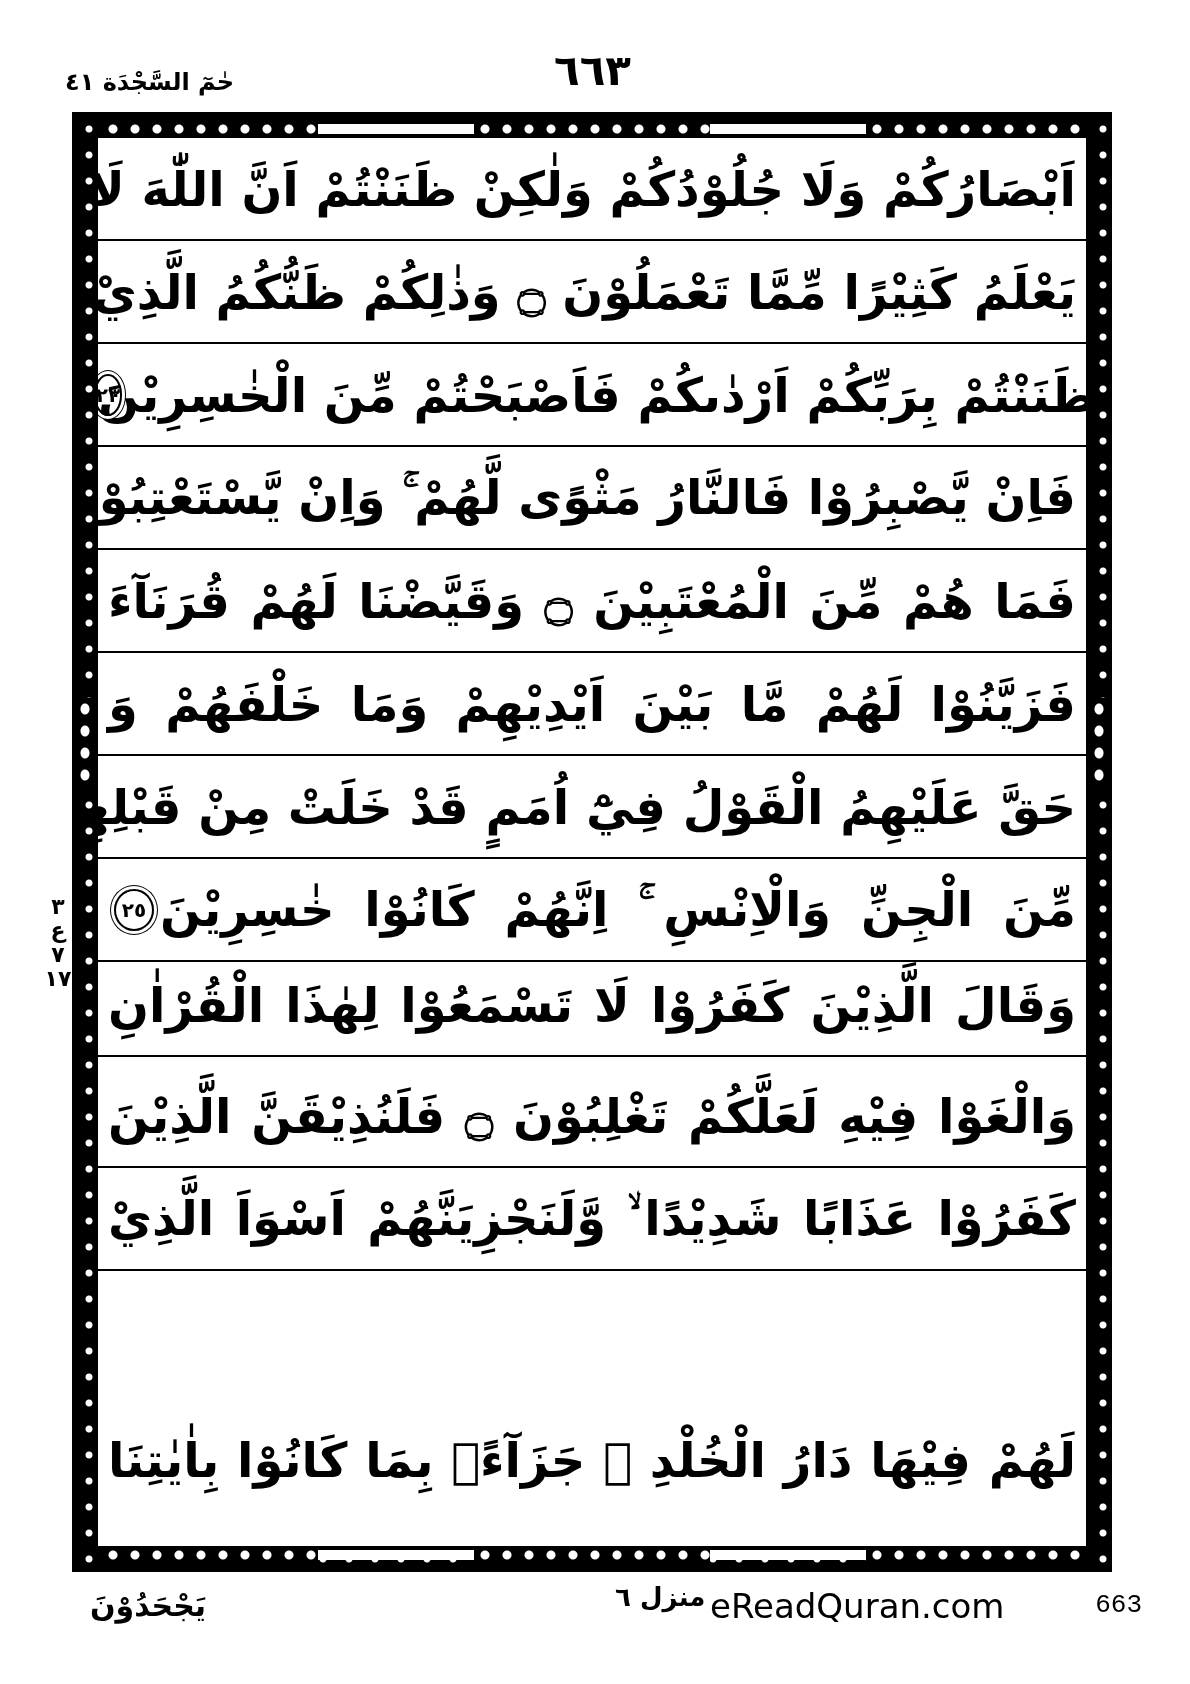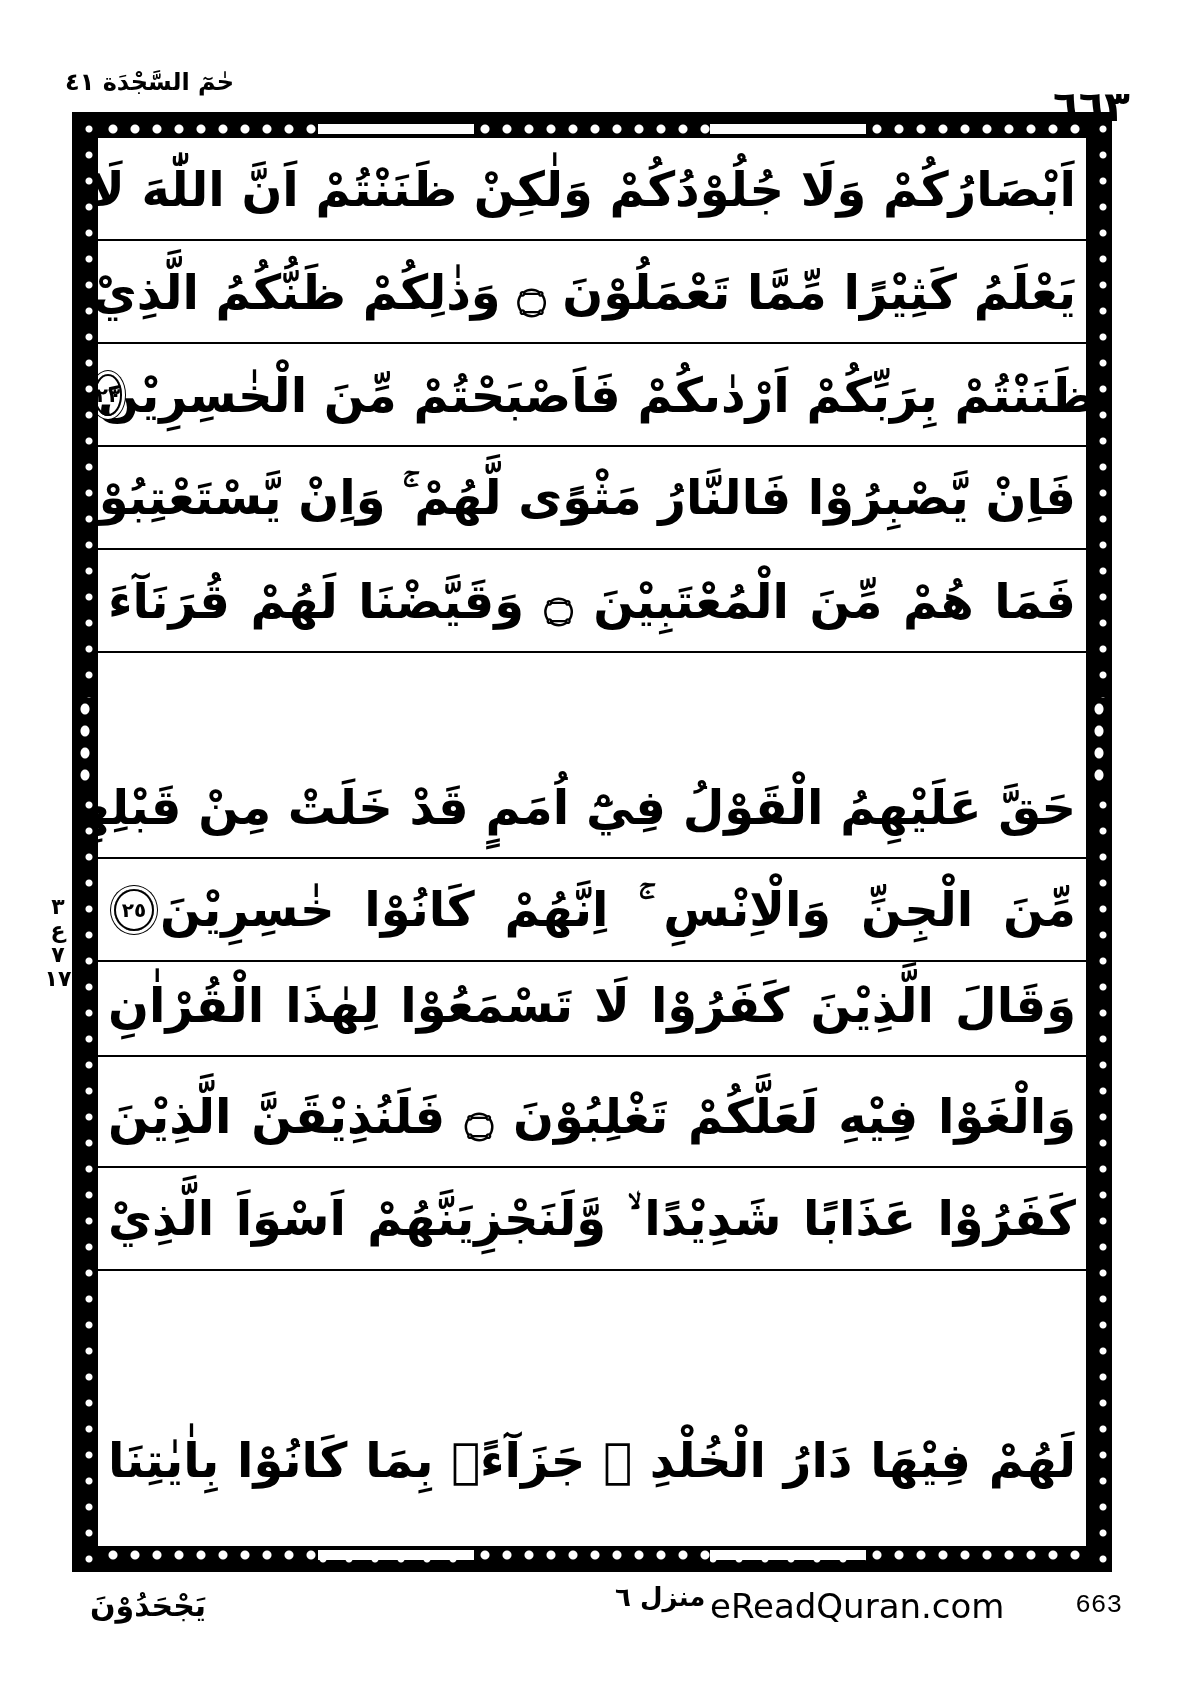--- a/index.html
+++ b/index.html
@@ -1,20 +1,20 @@
 <!DOCTYPE html>
 <html><head>
 <meta charset="utf-8">
 <style>
   html, body { margin:0; padding:0; background:#ffffff; }
   body { width:1190px; height:1684px; position:relative; overflow:hidden; font-family:"DejaVu Sans", sans-serif; color:#000; }
 
   .header { position:absolute; left:55px; right:60px; top:52px; height:60px; }
   .header .right-title { position:absolute; right:0; top:0; font-size:34px; font-weight:bold; direction:rtl; }
-  .header .center-num { position:absolute; left:0; right:0; top:-6px; font-size:42px; font-weight:bold; direction:rtl;margin-top:36px; }
+  .header .center-num { position:absolute; left:0; right:0; top:-6px; text-align:center; font-size:42px; font-weight:bold; direction:rtl; }
   .header .left-title { position:absolute; left:10px; top:16px; font-size:24px; font-weight:bold; direction:rtl; }
 
   .frame { position:absolute; left:72px; top:112px; width:1040px; height:1460px; background:#000; border-radius:0; }
   .frame .border-pattern {
     position:absolute; inset:4px;
     background:
       radial-gradient(circle at 50% 50%, #fff 0 3px, transparent 4px) 0 0/26px 26px,
       #000;
   }
   .frame .top-band, .frame .bottom-band { position:absolute; left:30px; right:30px; height:10px; background:#fff; }
@@ -34,21 +34,21 @@
   .line { position:absolute; left:0; right:0; height:103px; border-bottom:2px solid #000; box-sizing:border-box;
     display:flex; align-items:center; justify-content:center; direction:rtl;
     font-family:"DejaVu Sans", sans-serif; font-weight:bold; font-size:48px; letter-spacing:0; white-space:nowrap; overflow:hidden; padding:0 10px; }
   .line:last-child { border-bottom:none; }
   .line .txt { display:inline-block; text-align-last:justify; text-align:justify; width:100%; }
   .ayah { display:inline-flex; align-items:center; justify-content:center; width:38px; height:38px; border:2px solid #000; border-radius:50%;
     font-size:20px; font-weight:bold; margin:0 6px; vertical-align:middle; box-shadow:0 0 0 3px #fff, 0 0 0 4px #000; }
 
   .margin-note { position:absolute; left:44px; top:895px; width:28px; font-size:22px; font-weight:bold; line-height:24px; text-align:center; direction:rtl; }
 
-  .footer { position:absolute; left:80px; right:64px; top:1588px; height:60px; }
+  .footer { position:absolute; left:80px; right:44px; top:1588px; height:60px; }
   .footer .left-word { position:absolute; left:10px; top:0; font-size:30px; font-weight:bold; direction:rtl; }
   .footer .manzil { position:absolute; left:535px; top:-6px; font-size:26px; font-weight:bold; direction:rtl; }
   .footer .site { position:absolute; left:630px; top:-2px; font-family:"DejaVu Sans", sans-serif; font-weight:normal; font-size:34px; }
   .footer .pnum { position:absolute; right:4px; top:2px; font-family:Liberation Mono, monospace; font-size:26px; }
 </style>
 </head>
 <body>
 
 <div class="header">
   <div class="center-num">٦٦٣</div>
@@ -79,20 +79,23 @@
     <div class="line" style="top:206px">
         <span class="txt">ظَنَنْتُمْ بِرَبِّكُمْ اَرْدٰىكُمْ فَاَصْبَحْتُمْ مِّنَ الْخٰسِرِيْنَ</span>
         <span class="ayah">٢٣</span>
       </div>
     <div class="line" style="top:309px">
         <span class="txt">فَاِنْ يَّصْبِرُوْا فَالنَّارُ مَثْوًى لَّهُمْ ۚ وَاِنْ يَّسْتَعْتِبُوْا</span>
       </div>
     <div class="line" style="top:412px">
         <span class="txt">فَمَا هُمْ مِّنَ الْمُعْتَبِيْنَ ۝ وَقَيَّضْنَا لَهُمْ قُرَنَآءَ</span>
       </div>
+    <div class="line" style="top:515px">
+        <span class="txt">فَزَيَّنُوْا لَهُمْ مَّا بَيْنَ اَيْدِيْهِمْ وَمَا خَلْفَهُمْ وَ</span>
+      </div>
     <div class="line" style="top:618px">
         <span class="txt">حَقَّ عَلَيْهِمُ الْقَوْلُ فِيْٓ اُمَمٍ قَدْ خَلَتْ مِنْ قَبْلِهِمْ</span>
       </div>
     <div class="line" style="top:721px">
         <span class="txt">مِّنَ الْجِنِّ وَالْاِنْسِ ۚ اِنَّهُمْ كَانُوْا خٰسِرِيْنَ</span>
         <span class="ayah">٢٥</span>
       </div>
     <div class="line" style="top:816px">
         <span class="txt">وَقَالَ الَّذِيْنَ كَفَرُوْا لَا تَسْمَعُوْا لِهٰذَا الْقُرْاٰنِ</span>
       </div>

